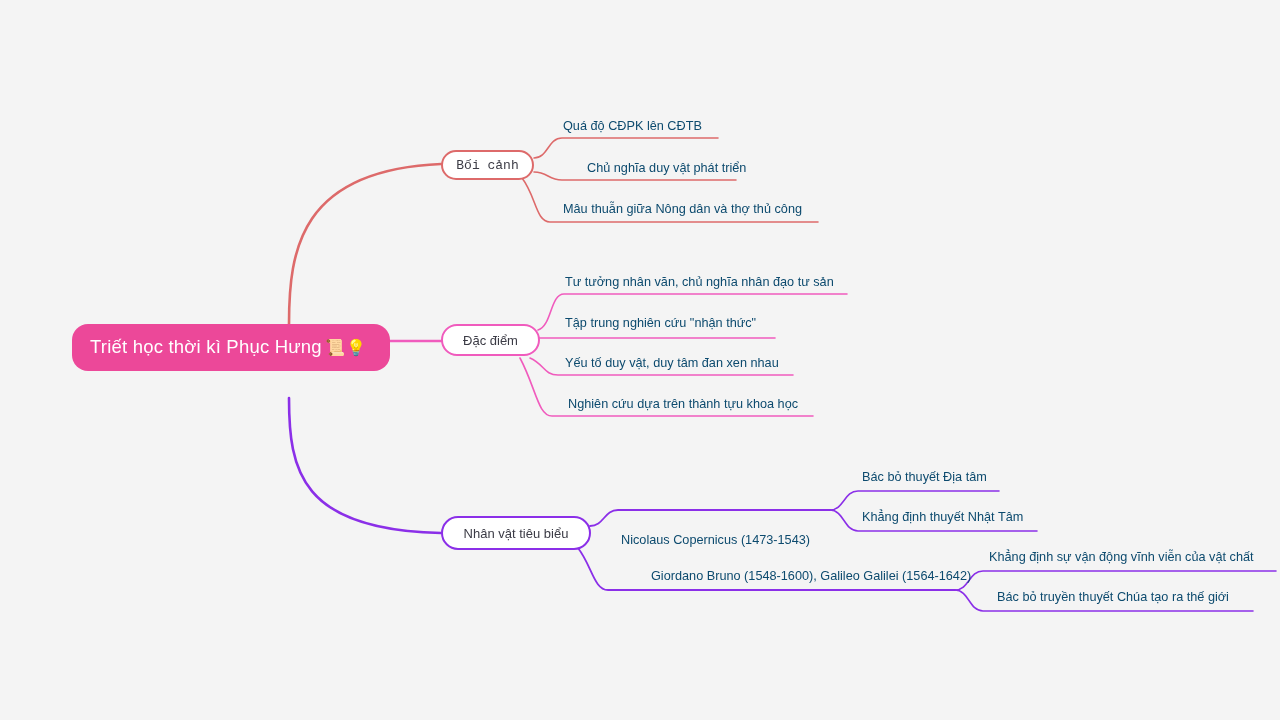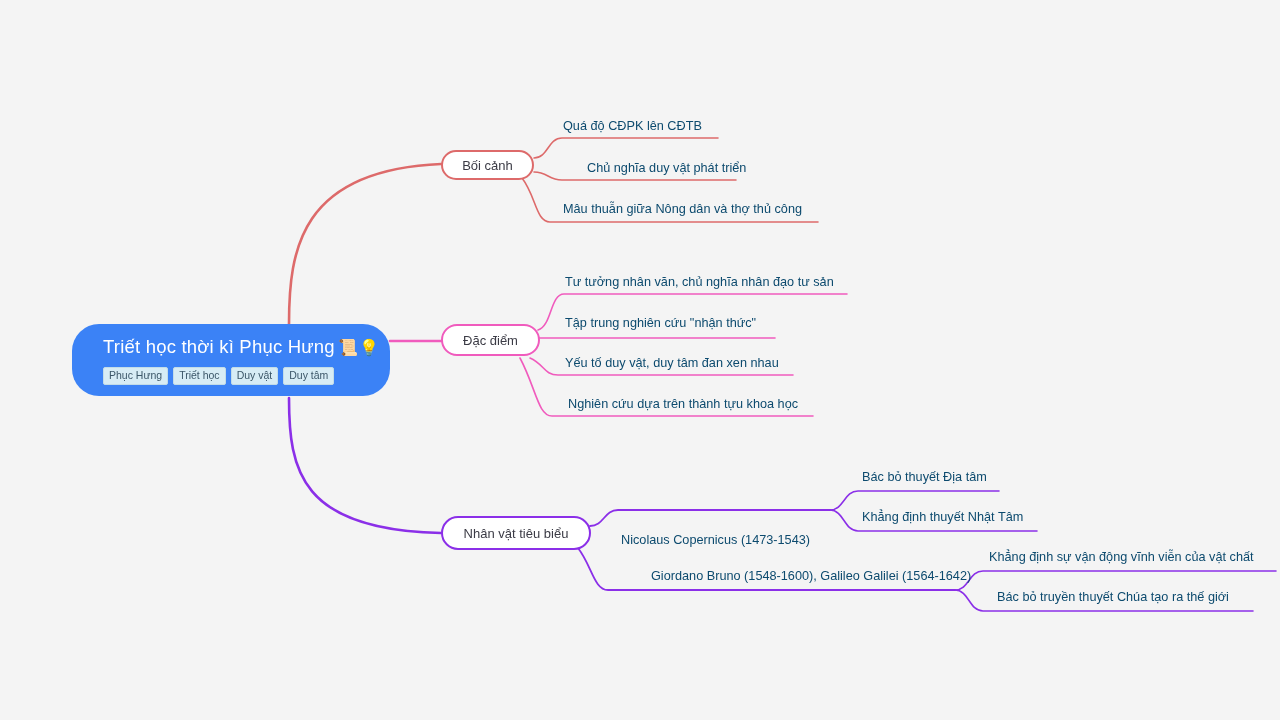--- a/index.html
+++ b/index.html
@@ -23,23 +23,23 @@
     width: 1280px; height: 720px;
     pointer-events: none;
   }
 
   
   .root-node {
     position: absolute;
     left: 72px;
     top: 324px;
     width: 318px;
-    padding: 10px 18px 11px 31px;
-    background: #3b82f6;
-    border-radius: 27px;
+    padding: 10px 18px 11px 18px;
+    background: #ec4899;
+    border-radius: 16px;
     color: #ffffff;
     z-index: 5;
   }
   .root-title {
     font-size: 18.5px;
     font-weight: 400;
     letter-spacing: .2px;
     color: #ffffff;
     line-height: 25px;
     white-space: nowrap;
@@ -71,21 +71,21 @@
     background: #ffffff;
     border-radius: 999px;
     display: flex;
     align-items: center;
     justify-content: center;
     font-size: 13px;
     color: #3b3b45;
     white-space: nowrap;
     z-index: 4;
   }
-  .pill.red    { border: 2px solid #dd6a6a; }
+  .pill.red    { border: 2px solid #dd6a6a; font-family: Liberation Mono, monospace; }
   .pill.pink   { border: 2px solid #f05bbd; }
   .pill.purple { border: 2px solid #8b2fe8; }
 
   
   .leaf {
     position: absolute;
     font-size: 12.7px;
     color: #0c4a6e;
     white-space: nowrap;
     line-height: 17px;
@@ -121,26 +121,20 @@
     <path d="M830,510 C844,510 844,491 858,491 L999,491" fill="none" stroke="#8b2fe8" stroke-width="1.6" stroke-linecap="round"></path>
     <path d="M830,510 C844,510 844,531 858,531 L1037,531" fill="none" stroke="#8b2fe8" stroke-width="1.6" stroke-linecap="round"></path>
 
     <path d="M955,590 C969,590 969,571 983,571 L1276,571" fill="none" stroke="#8b2fe8" stroke-width="1.6" stroke-linecap="round"></path>
     <path d="M955,590 C969,590 969,611 983,611 L1253,611" fill="none" stroke="#8b2fe8" stroke-width="1.6" stroke-linecap="round"></path>
   </svg>
 
   <div class="root-node">
     <div class="root-title">
       <span>Triết học thời kì Phục Hưng</span><span class="root-emojis">📜💡</span>
-    </div>
-    <div class="root-tags">
-      <span class="root-tag">Phục Hưng</span>
-      <span class="root-tag">Triết học</span>
-      <span class="root-tag">Duy vật</span>
-      <span class="root-tag">Duy tâm</span>
     </div>
   </div>
 
   <div class="pill red" style="left:441px; top:150px; width:93px; height:30px;">
     <span>Bối cảnh</span>
   </div>
   <div class="leaf" style="left:563px; top:118px;">
     <span>Quá độ CĐPK lên CĐTB</span>
   </div>
   <div class="leaf" style="left:563px; top:160px;margin-left:24px;">

